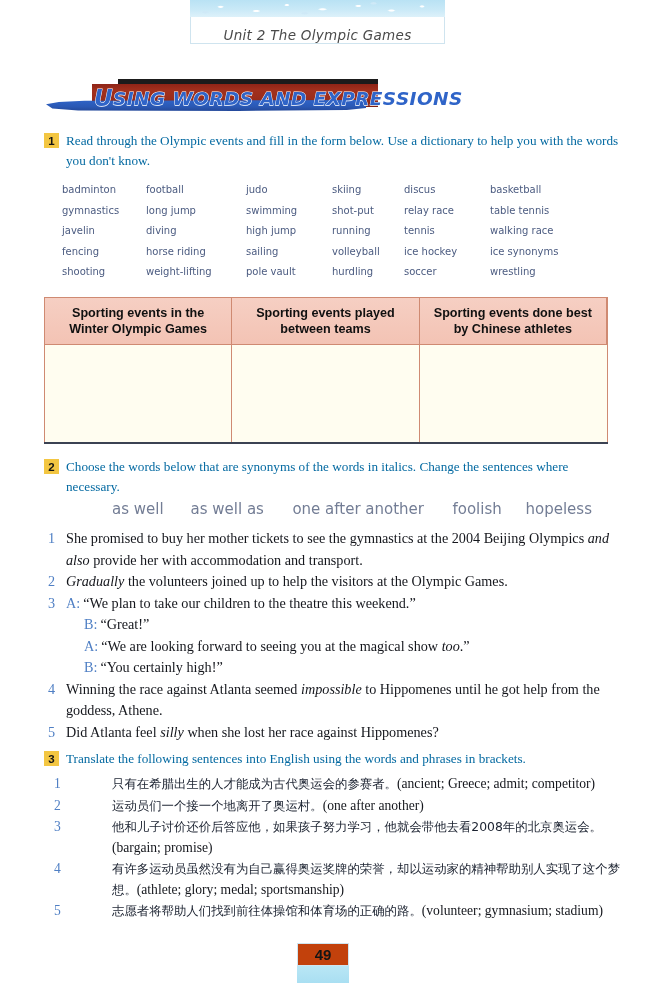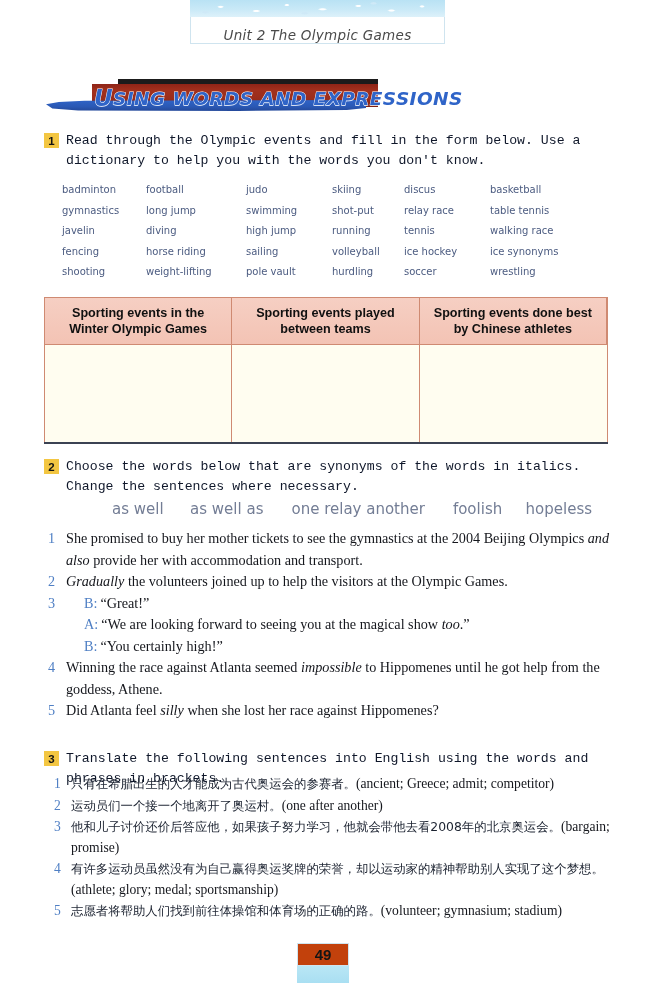--- a/index.html
+++ b/index.html
@@ -102,23 +102,23 @@
     width: 15px; height: 15px;
     background: #f3c642;
     color: #131313;
     font-family: "Liberation Sans", sans-serif;
     font-weight: bold;
     font-size: 11.5px;
     display: flex; align-items: center; justify-content: center;
   }
   .ex-text {
     position: absolute;
-    font-family: Liberation Mono, monospace;
+    font-family: Liberation Serif, serif;
     font-size: 13.2px;
-    color: #0f172a;
+    color: #0369a1;
     line-height: 20px;
   }
 
   
   .wordbank {
     position: absolute; left: 62px; top: 180px;
     width: 560px;
     display: grid;
     grid-template-columns: 84px 100px 86px 72px 86px 92px;
     row-gap: 0px;
@@ -228,20 +228,21 @@
     font-family: "Liberation Serif", serif;
     font-size: 13.6px;
     line-height: 20.5px;
   }
   .cn-body {
     flex: 1;
     font-family: "DejaVu Sans", "Liberation Serif", serif;
     font-size: 12.4px;
     line-height: 20.5px;
     color: #1b2230;
+    margin-left: 41px;
   }
   .cn-body .brk {
     font-family: "Liberation Serif", serif;
     font-size: 13.6px;
     color: #14161c;
   }
 
   
   .pagenum-wrap {
     position: absolute; left: 297px; top: 943px;
@@ -339,21 +340,21 @@
   <div class="formtable-base"></div>
 
   <div class="ex-num" style="left:44px; top:459px;">2</div>
   <div class="ex-text" style="left:66px; top:457px; width:556px;">Choose the words below that are synonyms of the words in italics. Change the sentences where necessary.</div>
 
   <div class="synonyms">
     <span class="s">as well</span>
     <span class="syn-gap-1"></span>
     <span class="s">as well as</span>
     <span class="syn-gap-2"></span>
-    <span class="s">one relay another</span>
+    <span class="s">one after another</span>
     <span class="syn-gap-3"></span>
     <span class="s">foolish</span>
     <span class="syn-gap-4"></span>
     <span class="s">hopeless</span>
   </div>
 
   <div class="serif-list" style="left:48px; top:528px; width:578px;">
 
     <div class="serif-row">
       <span class="serif-marker">1</span>
@@ -361,20 +362,21 @@
     </div>
 
     <div class="serif-row">
       <span class="serif-marker">2</span>
       <span class="serif-body"><i class="ital">Gradually</i><span> the volunteers joined up to help the visitors at the Olympic Games.</span></span>
     </div>
 
     <div class="serif-row">
       <span class="serif-marker">3</span>
       <span class="serif-body">
+        <div><span class="speaker">A:</span><span>“We plan to take our children to the theatre this weekend.”</span></div>
         <div class="indent-sub"><span class="speaker">B:</span><span>“Great!”</span></div>
         <div class="indent-sub"><span class="speaker">A:</span><span>“We are looking forward to seeing you at the magical show </span><i class="ital">too</i><span>.”</span></div>
         <div class="indent-sub"><span class="speaker">B:</span><span>“You certainly high!”</span></div>
       </span>
     </div>
 
     <div class="serif-row">
       <span class="serif-marker">4</span>
       <span class="serif-body"><span>Winning the race against Atlanta seemed </span><i class="ital">impossible</i><span> to Hippomenes until he got help from the goddess, Athene.</span></span>
     </div>

